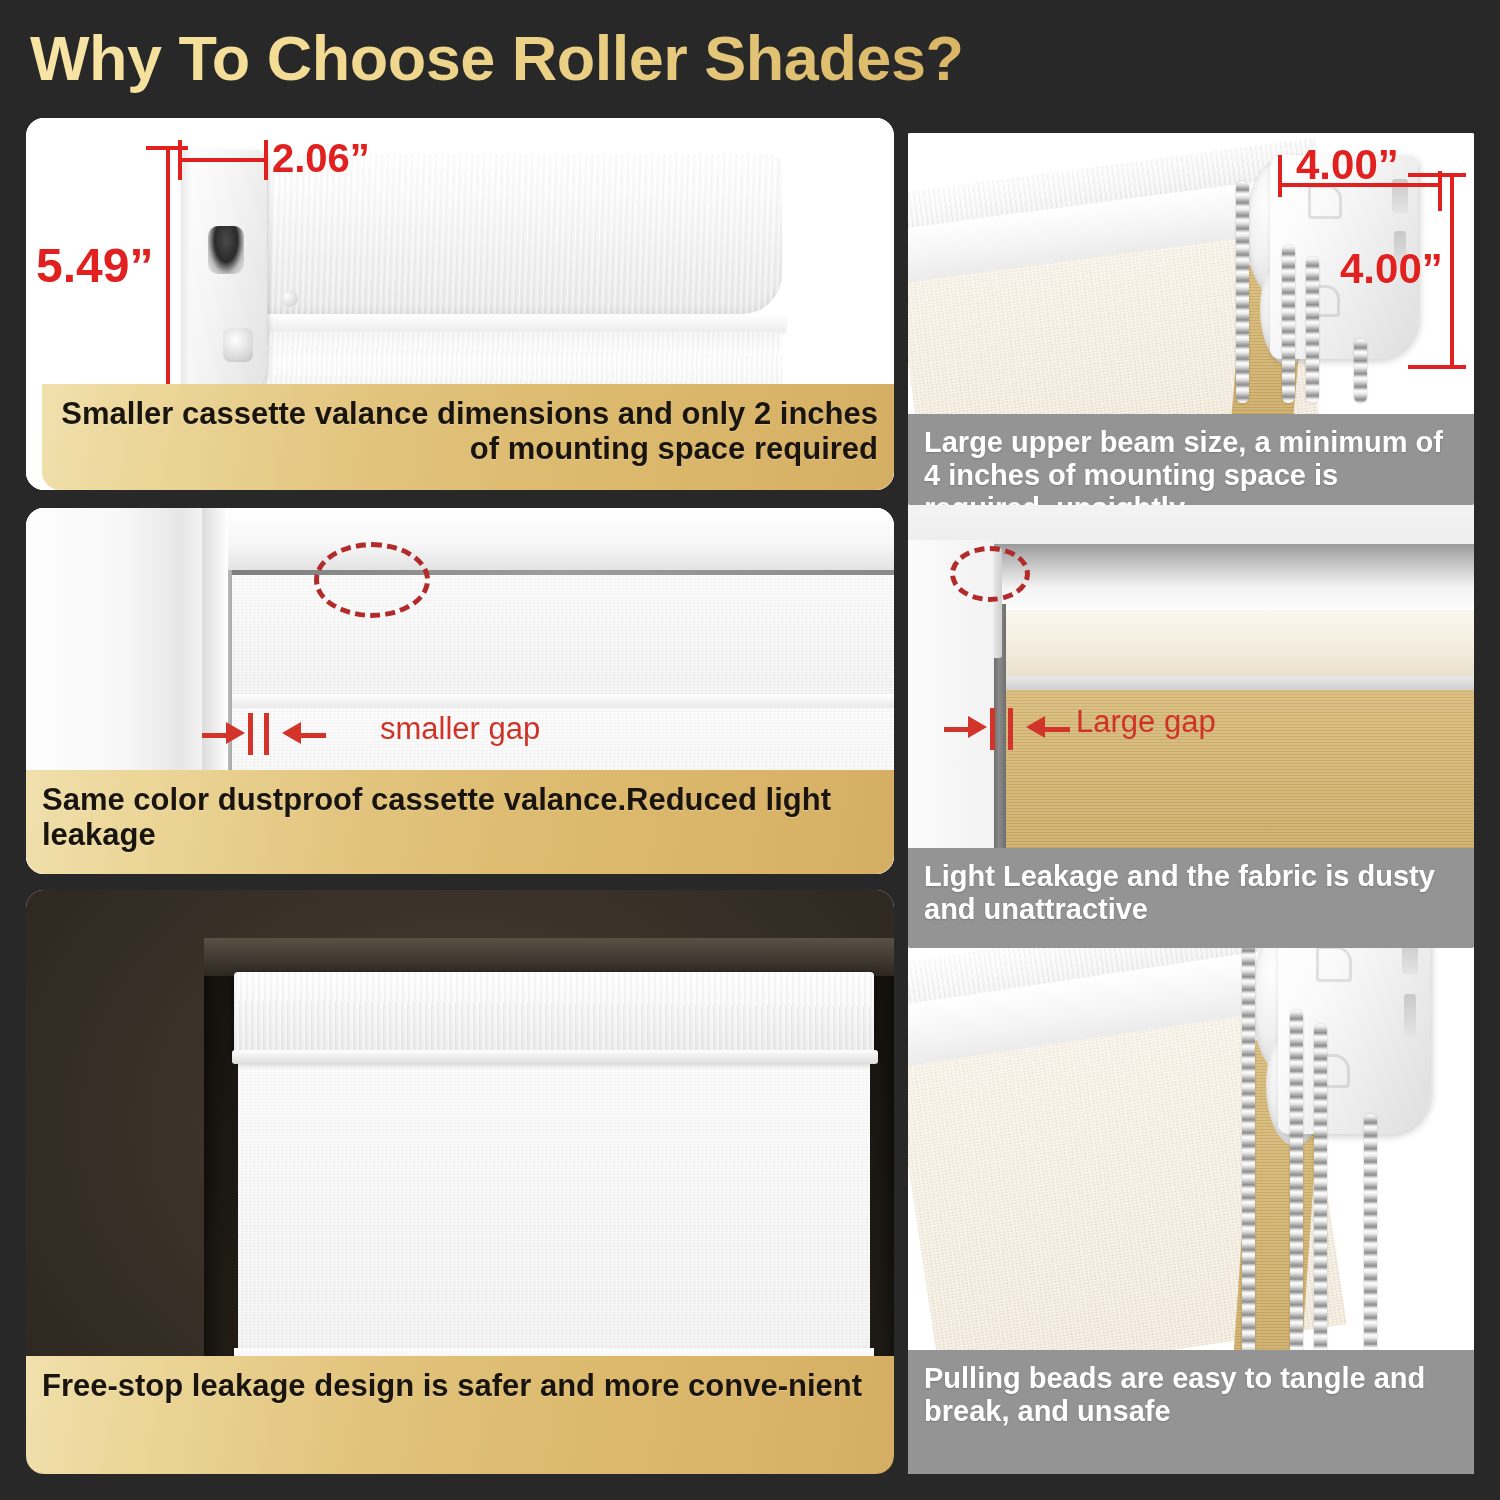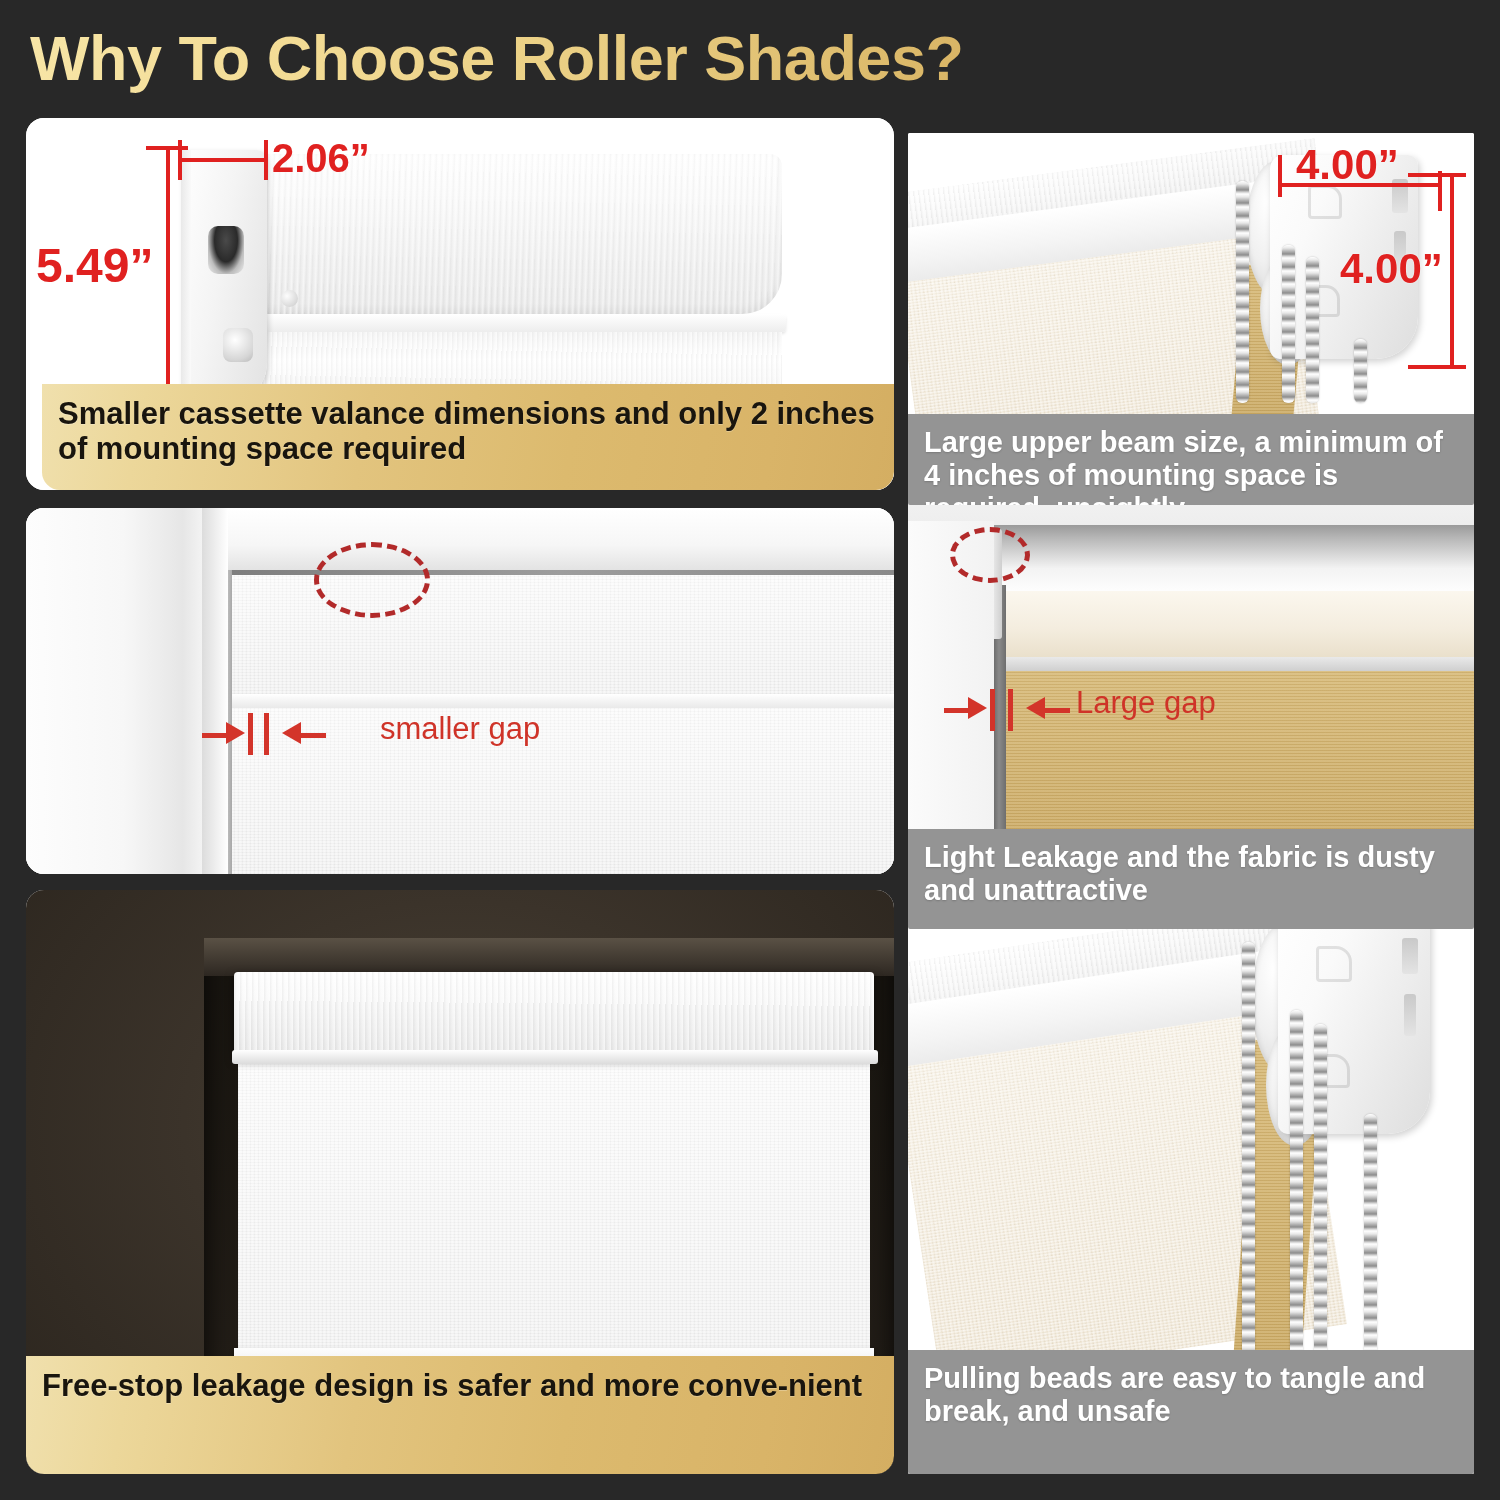--- a/index.html
+++ b/index.html
@@ -37,24 +37,24 @@
 
   .panel {
     position: absolute;
     overflow: hidden;
     background: #fff;
   }
   .panel.left  { border-radius: 18px; }
   .panel.right { border-radius: 2px; }
 
   
-  .p1 { left: 26px;  top: 118px;  width: 868px; height: 372px; }
+  .p1 { left: 26px;  top: 118px;  width: 868px; height: 372px; text-align: right; }
   .p2 { left: 908px; top: 118px;  width: 566px; height: 372px; margin-top: 15px; }
   .p3 { left: 26px;  top: 508px;  width: 868px; height: 366px; }
-  .p4 { left: 908px; top: 481px;  width: 566px; height: 448px; }
+  .p4 { left: 908px; top: 500px;  width: 566px; height: 448px; }
   .p5 { left: 26px;  top: 890px;  width: 868px; height: 584px; }
   .p6 { left: 908px; top: 890px;  width: 566px; height: 584px; }
 
   .photo { position: absolute; inset: 0; }
 
   
   .caption {
     position: absolute;
     left: 0; right: 0; bottom: 0;
     padding: 12px 16px 14px 16px;
@@ -462,20 +462,21 @@
     <div class="ann">
       <div class="arrow-stem" style="left:176px; top:225px; width:26px;"></div>
       <div class="arrow-r" style="left:200px; top:214px;"></div>
       <div class="gap-tick" style="left:222px; top:205px; height:42px;"></div>
       <div class="gap-tick" style="left:238px; top:205px; height:42px;"></div>
       <div class="arrow-l" style="left:256px; top:214px;"></div>
       <div class="arrow-stem" style="left:274px; top:225px; width:26px;"></div>
     </div>
     <div class="gap-label" style="left:306px; top:203px;margin-left:48px;">smaller gap</div>
 
+    <div class="caption gold cap-p3">Same color dustproof cassette valance.Reduced light leakage</div>
   </div>
 
   <div class="panel right p4">
     <div class="photo">
       <div class="p4-wall"></div>
       <div class="p4-graytop"></div>
       <div class="p4-headrail"></div>
       <div class="p4-beam"></div>
       <div class="p4-beamlip"></div>
       <div class="p4-fabric fab-tan"></div>

